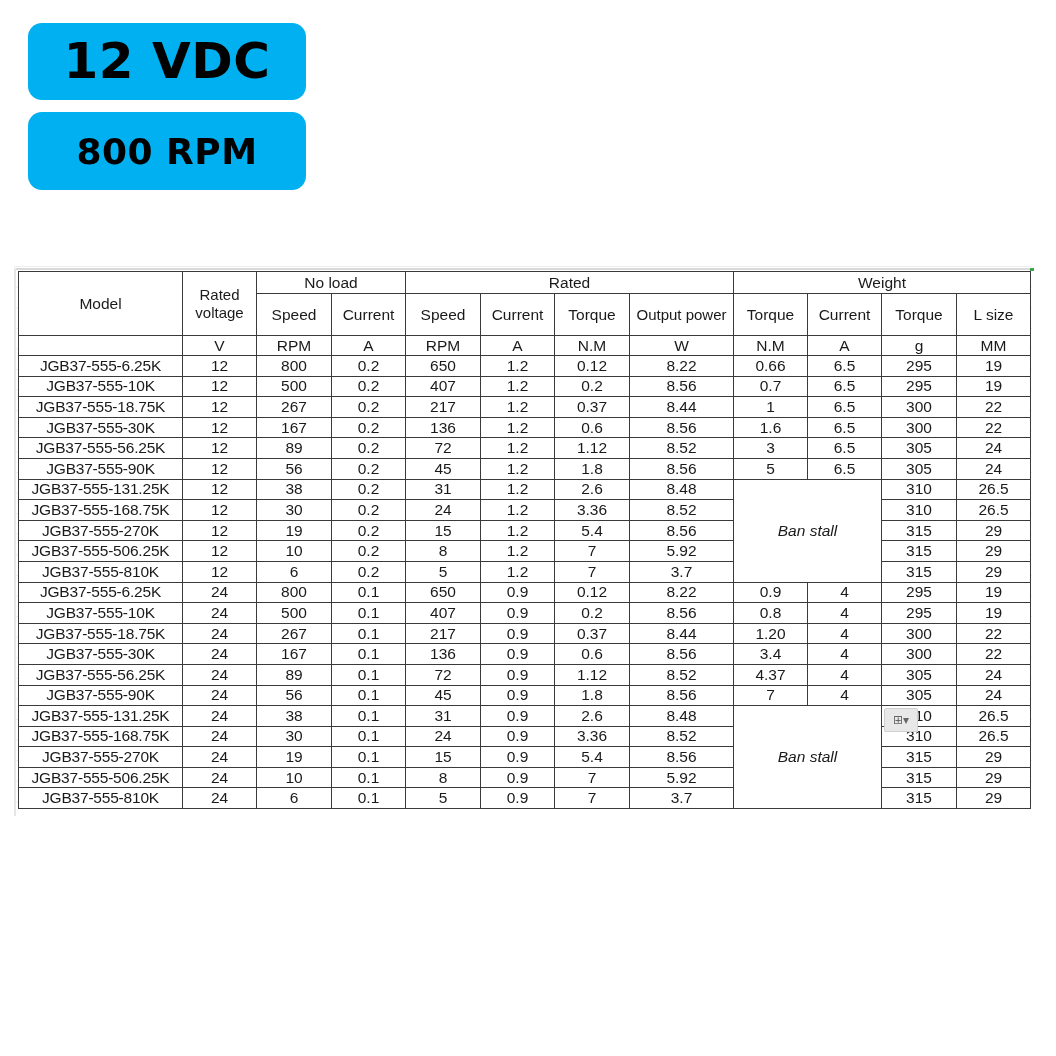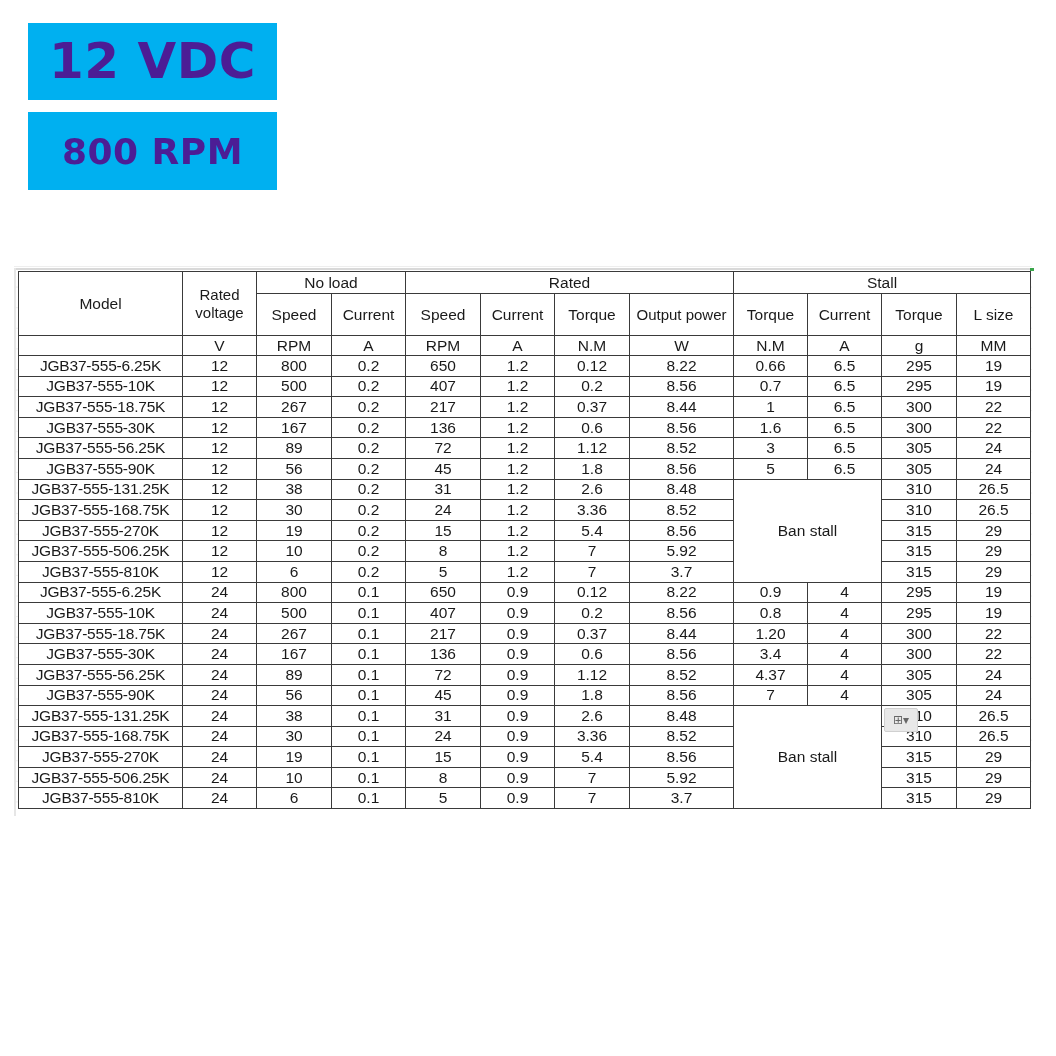--- a/index.html
+++ b/index.html
@@ -1,19 +1,19 @@
 <!DOCTYPE html>
 <html><head>
 <meta charset="utf-8">
 <style>
   html, body { margin: 0; padding: 0; background: #ffffff; }
   body { width: 1056px; height: 1056px; position: relative; overflow: hidden; font-family: "Liberation Sans", "DejaVu Sans", sans-serif; }
   .badge {
-    position: absolute; left: 28px; width: 249px; border-radius: 0;
-    background: #00b0f0; color: #4c1d95; font-family: "DejaVu Sans", sans-serif;
+    position: absolute; left: 28px; width: 278px; border-radius: 14px;
+    background: #00b0f0; color: #000000; font-family: "DejaVu Sans", sans-serif;
     font-weight: bold; text-align: center; letter-spacing: 0.5px;
   }
   .badge-1 { top: 23px; height: 77px; font-size: 50px; line-height: 77px; }
   .badge-2 { top: 112px; height: 78px; font-size: 36px; line-height: 80px; }
 
   .sheet-grid {
     position: absolute; left: 14px; top: 266px; width: 1018px; height: 550px;
     background-image:
       linear-gradient(#e3e3e3 1px, transparent 1px);
     background-size: 100% 20.6px;
@@ -29,21 +29,21 @@
   }
   table.spec td {
     border: 1px solid #3a3a3a; text-align: center; vertical-align: middle;
     padding: 0; height: 19.6px; line-height: 18px; white-space: nowrap; overflow: hidden;
   }
   table.spec tr.h1 td { height: 21px; }
   table.spec tr.h2 td { height: 41px; line-height: 19px; }
   table.spec tr.h3 td { height: 19px; }
   td.model { letter-spacing: -0.2px; }
   .small-hdr { font-size: 15px; line-height: 17px; }
-  .banstall { font-size: 15.5px; }
+  .banstall { font-size: 15.5px; font-style: italic; }
   .paste-icon {
     position: absolute; left: 884px; top: 708px; width: 32px; height: 22px;
     background: #e8e8e8; border: 1px solid #d0d0d0; border-radius: 2px;
     font-size: 12px; color: #666; display: flex; align-items: center; justify-content: center;
     font-family: "DejaVu Sans", sans-serif;
   }
   .corner-mark { position: absolute; left: 1030px; top: 268px; width: 4px; height: 3px; background: #3aa64b; }
 </style>
 </head>
 <body>
@@ -70,21 +70,21 @@
       <col style="width:74px">
       <col style="width:75px">
       <col style="width:74px">
   </colgroup>
   <tbody id="spec-body">
     <tr class="h1">
       <td rowspan="2">Model</td>
       <td rowspan="2" class="small-hdr" style="white-space:normal">Rated voltage</td>
       <td colspan="2">No load</td>
       <td colspan="4">Rated</td>
-      <td colspan="4">Stall</td>
+      <td colspan="4">Weight</td>
     </tr>
     <tr class="h2">
       <td>Speed</td>
       <td>Current</td>
       <td>Speed</td>
       <td>Current</td>
       <td>Torque</td>
       <td class="small-hdr" style="white-space:normal">Output power</td>
       <td>Torque</td>
       <td>Current</td>

